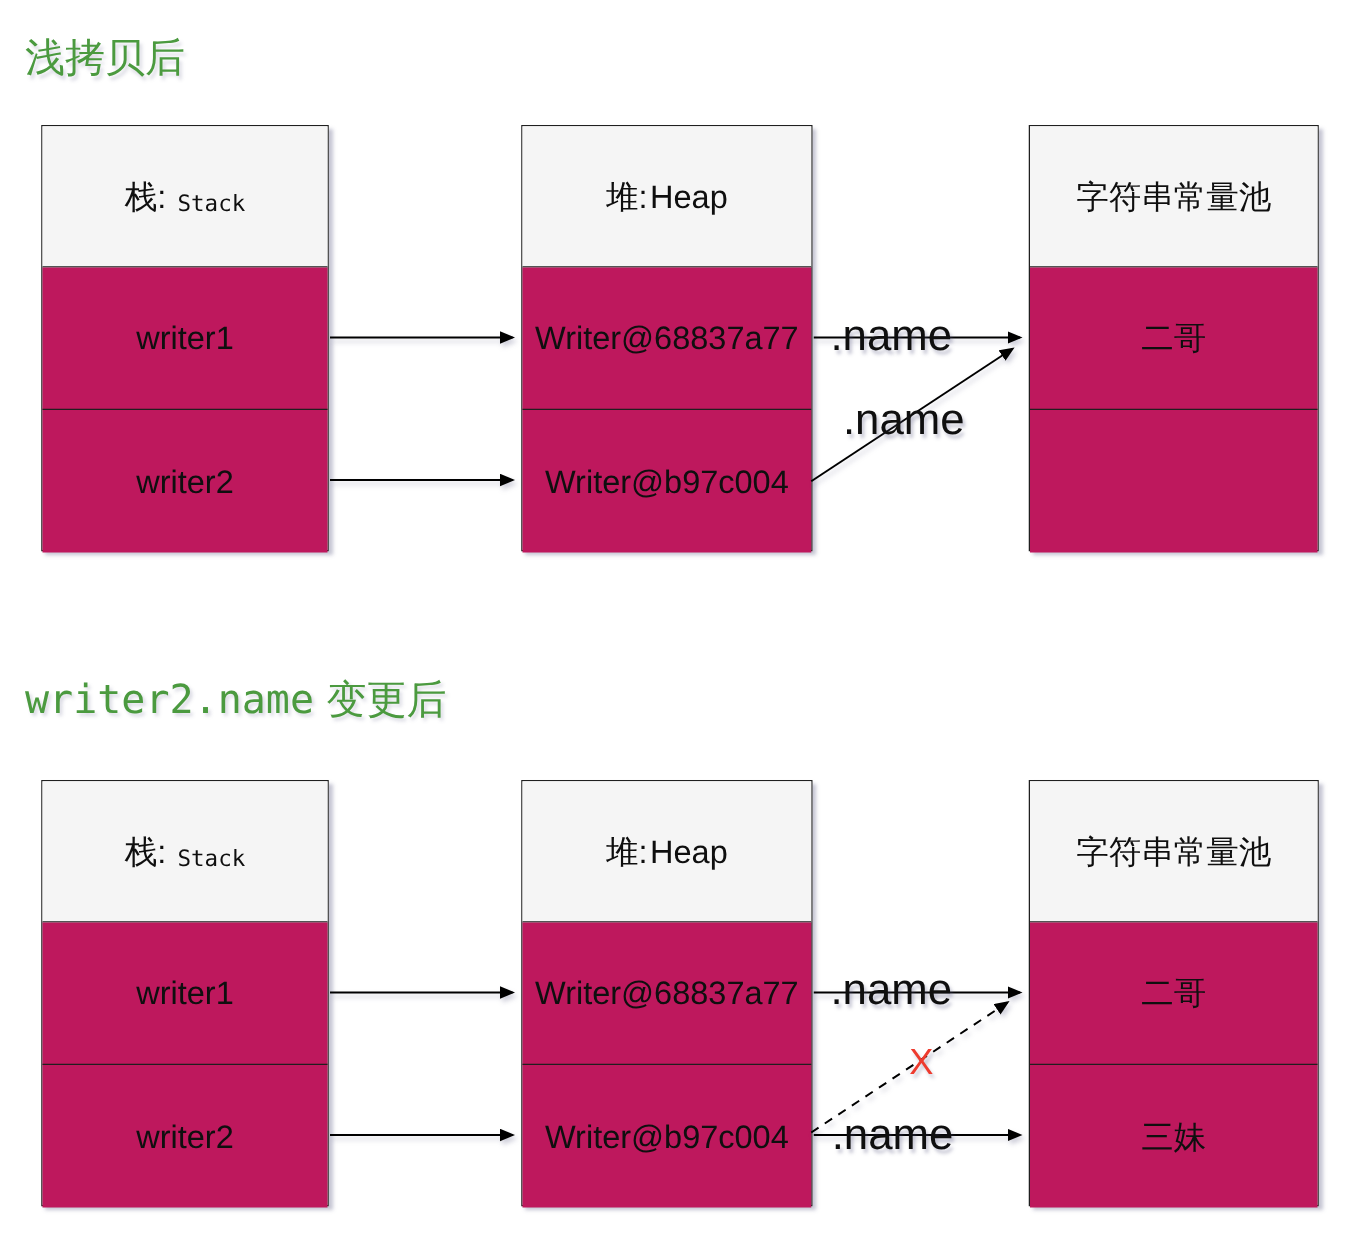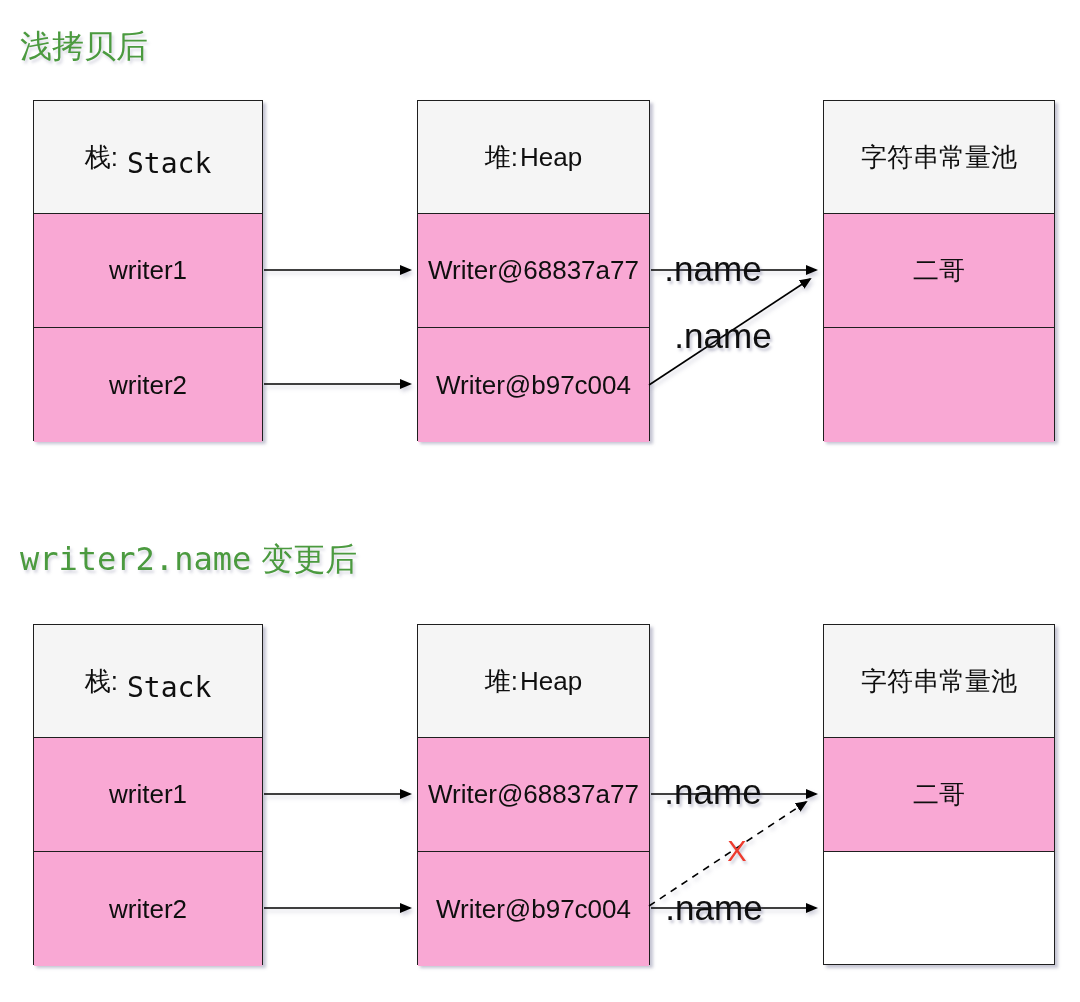--- a/index.html
+++ b/index.html
@@ -44,32 +44,32 @@
     height:113px;
     border-bottom:1.5px solid var(--border);
     background:var(--header-fill);
     display:flex;align-items:center;justify-content:center;
     font-size:26px;
     white-space:nowrap;
   }
   .box-header .mono{
     font-family:"DejaVu Sans Mono","Liberation Mono",monospace;
     margin-left:9px;
-    font-size:28px;
+    font-size:18px;
     margin-top:12px;
   }
   .box-header .latin{
     margin-left:2px;
   }
   .box-cell{
     box-sizing:border-box;
     height:114px;
     display:flex;align-items:center;justify-content:center;
     font-size:26px;
-    background:#f9a8d4;
+    background:#be185d;
     white-space:nowrap;
     text-align:center;
   }
   .box-cell.divided{border-bottom:1.5px solid var(--border);}
   .arrows{
     position:absolute;left:0;top:0;
     pointer-events:none;
     filter:drop-shadow(2px 3px 2px rgba(90,90,130,0.30));
   }
   .arrows line{stroke:#000;stroke-width:1.6px;}
@@ -168,20 +168,23 @@
     </div>
   </div>
 
   <div class="membox" style="left:823px;top:624px;width:232px;">
     <div class="box-header">
       <span>字符串常量池</span>
     </div>
     <div class="box-cell divided">
       <span>二哥</span>
     </div>
+    <div class="box-cell">
+      <span>三妹</span>
+    </div>
   </div>
 
   <svg class="arrows" width="1080" height="1002" viewBox="0 0 1080 1002">
     <defs>
       <marker id="arrowhead" markerUnits="userSpaceOnUse" markerWidth="13" markerHeight="12" refX="10" refY="5" orient="auto">
         <path d="M0,0 L12,5 L0,10 z" fill="#000"></path>
       </marker>
     </defs>
 
     <line x1="264" y1="270" x2="410" y2="270" marker-end="url(#arrowhead)"></line>

